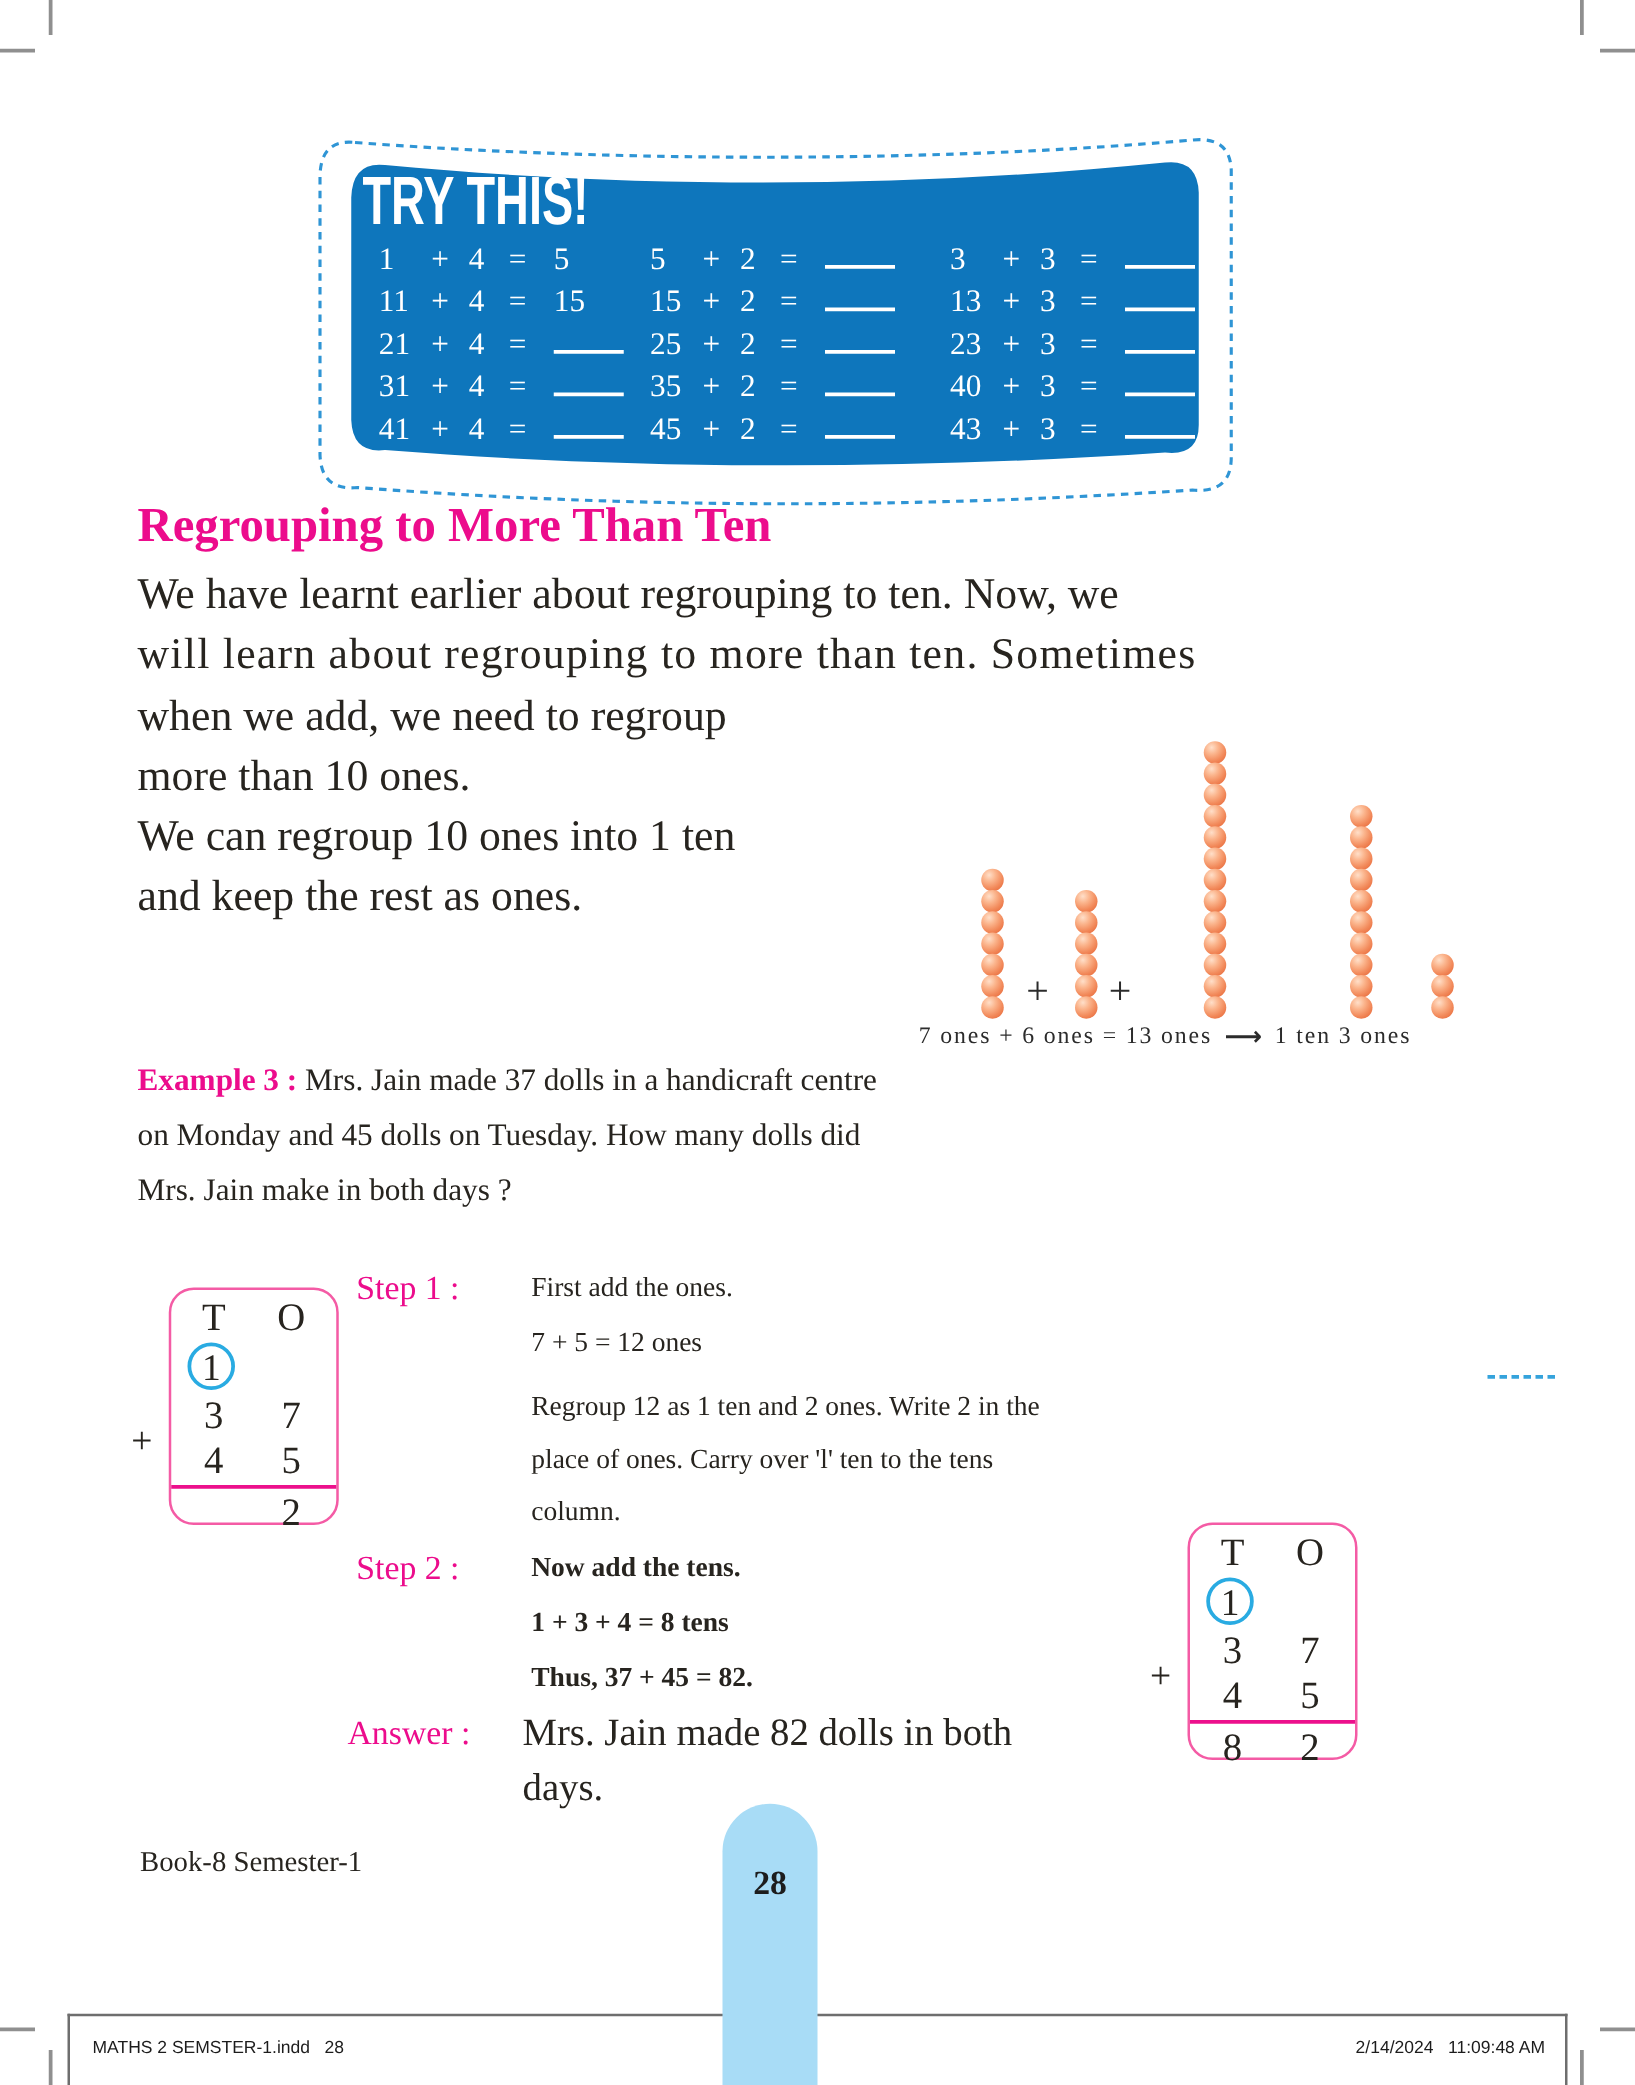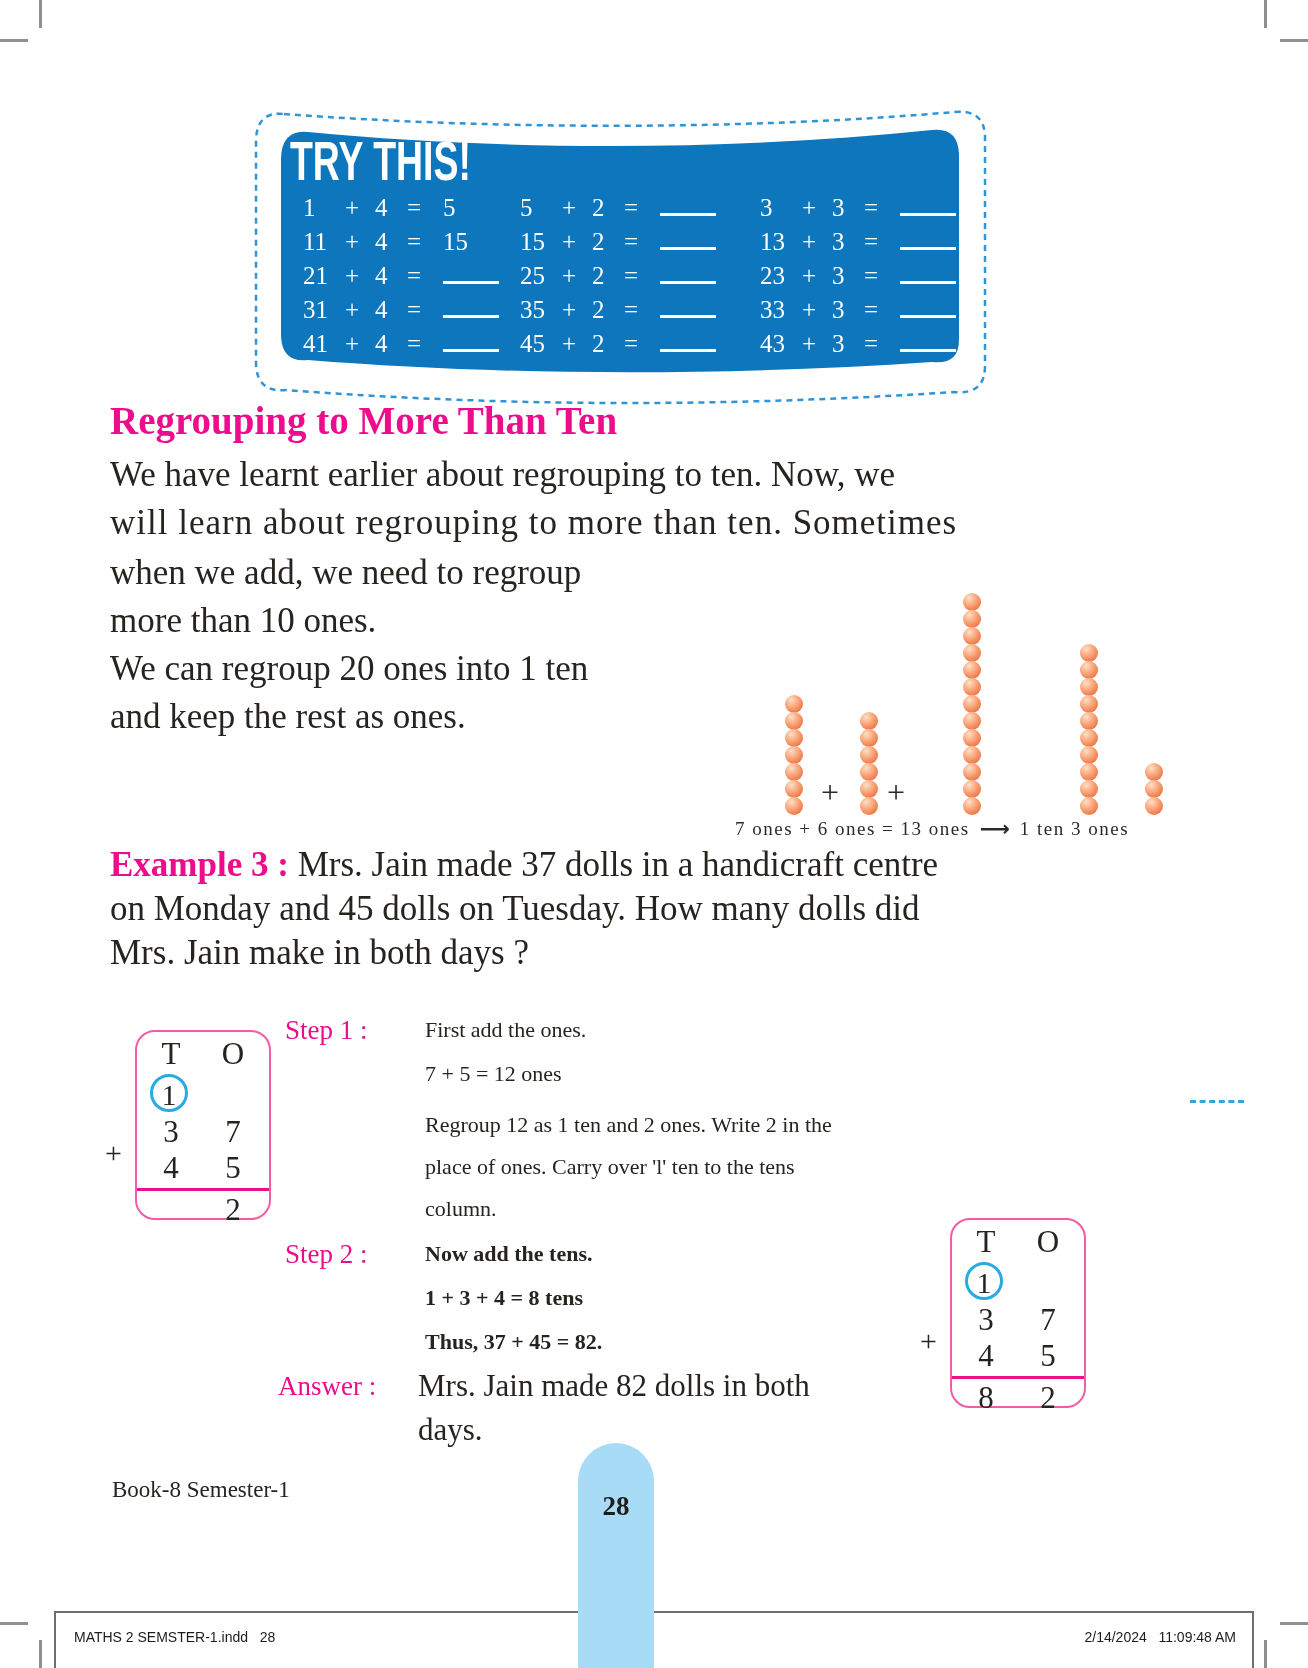--- a/index.html
+++ b/index.html
@@ -49,21 +49,21 @@
   .bead{width:18px;height:18px;border-radius:50%;margin-top:-1px;
         background:radial-gradient(circle at 35% 28%, #ffdfc9 0%, #fbb58d 30%, #f28a5b 62%, #e96f40 85%, #e2622f 100%);}
   .bead:first-child{margin-top:0;}
   .bead-plus{position:absolute;bottom:44px;font-size:32px;color:#2b2b2b;}
   .bp-0{left:86px;} .bp-1{left:152px;}
   .bead-caption{position:absolute;left:0;top:272px;width:450px;display:flex;justify-content:flex-start;
                 align-items:center;gap:10px;font-size:19px;letter-spacing:1.5px;color:#2b2b2b;white-space:nowrap;}
   .cap-arrow{font-family:"DejaVu Sans",sans-serif;letter-spacing:0;font-size:21px;font-weight:bold;}
 
   
-  .example{position:absolute;left:110px;top:843px;width:1060px;font-size:35px;line-height:44px;}
+  .example{position:absolute;left:110px;top:843px;width:1060px;font-size:25px;line-height:44px;}
   .pink{color:#ec0c8c;font-weight:bold;}
   .preline{white-space:pre-line;}
   .step-label{position:absolute;left:285px;font-size:27px;font-weight:normal;color:#ec0c8c;line-height:44px;white-space:nowrap;}
   .lbl-1{top:1008px;} .lbl-2{top:1232px;} .lbl-a{left:278px;top:1364px;}
   .step{position:absolute;left:425px;font-size:22px;}
   .step1{top:1008px;} .step2{top:1232px;font-weight:bold;}
   .sline{line-height:44px;white-space:nowrap;}
   .spara{line-height:42px;margin-top:8px;white-space:pre-line;}
   .answer{position:absolute;left:418px;top:1364px;font-size:31px;line-height:44px;}
 
@@ -203,42 +203,42 @@
           <span class="pblank"></span>
         </div>
         <div class="try-row">
           <span class="pa">23</span>
           <span class="pop">+</span>
           <span class="pb">3</span>
           <span class="peq">=</span>
           <span class="pblank"></span>
         </div>
         <div class="try-row">
-          <span class="pa">33</span>
+          <span class="pa">40</span>
           <span class="pop">+</span>
           <span class="pb">3</span>
           <span class="peq">=</span>
           <span class="pblank"></span>
         </div>
         <div class="try-row">
           <span class="pa">43</span>
           <span class="pop">+</span>
           <span class="pb">3</span>
           <span class="peq">=</span>
           <span class="pblank"></span>
         </div>
       </div>
   </div>
 
   <div class="heading">Regrouping to More Than Ten</div>
   <div class="bl bl-0">We have learnt earlier about regrouping to ten. Now, we</div>
   <div class="bl bl-1">will learn about regrouping to more than ten. Sometimes</div>
   <div class="bl bl-2">when we add, we need to regroup</div>
   <div class="bl bl-3">more than 10 ones.</div>
-  <div class="bl bl-4">We can regroup 20 ones into 1 ten</div>
+  <div class="bl bl-4">We can regroup 10 ones into 1 ten</div>
   <div class="bl bl-5">and keep the rest as ones.</div>
 
   <div class="bead-area">
     <span class="bead-plus bp-0">+</span>
     <span class="bead-plus bp-1">+</span>
     <div class="bead-caption">
       <span>7 ones + 6 ones = 13 ones</span>
       <span class="cap-arrow">⟶</span>
       <span>1 ten 3 ones</span>
     </div>

